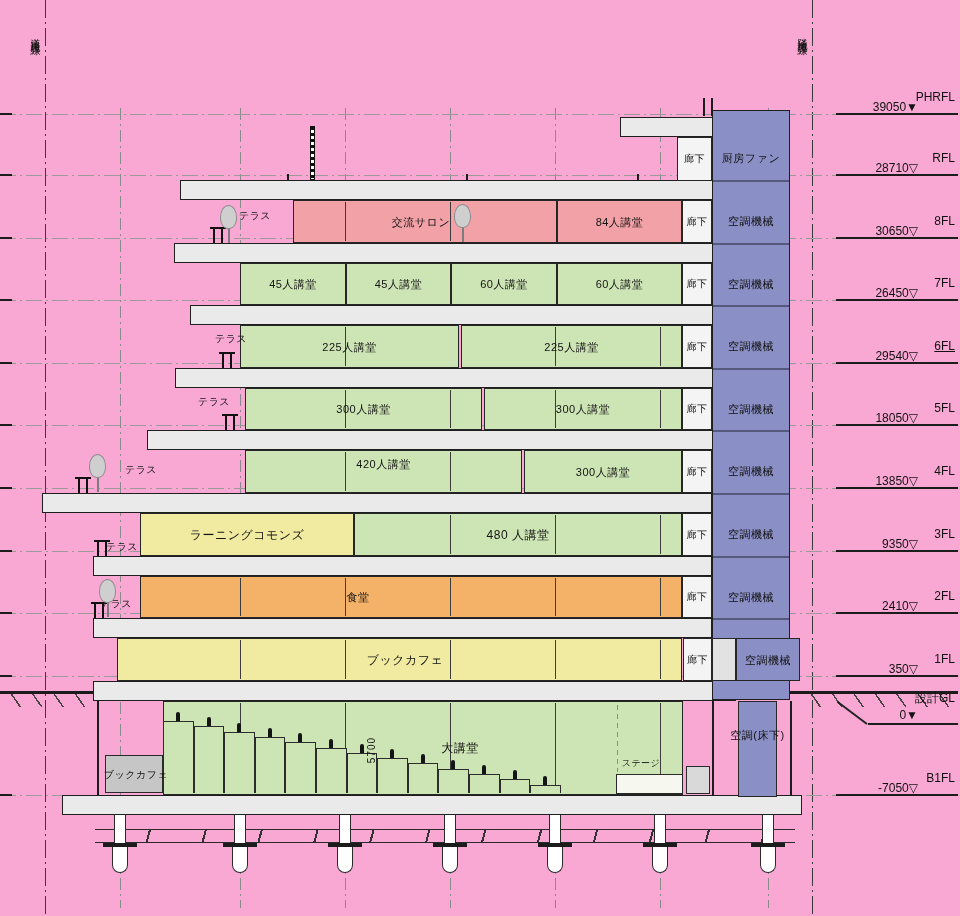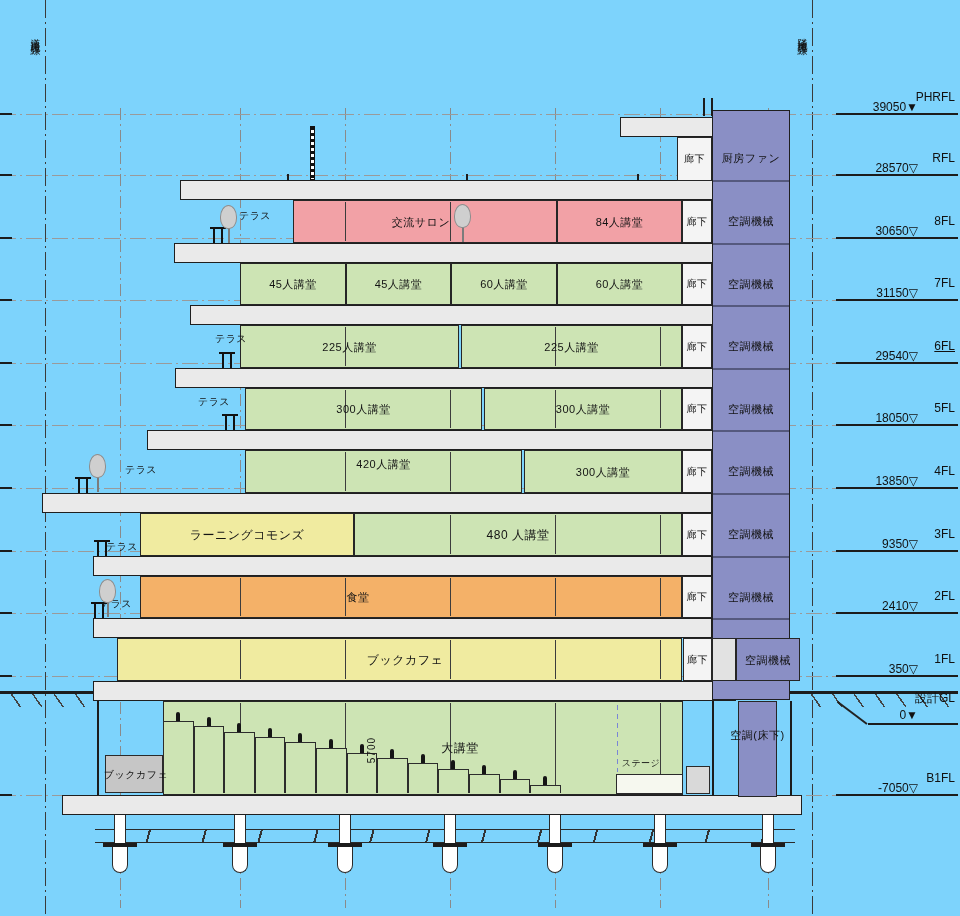--- a/index.html
+++ b/index.html
@@ -1,16 +1,16 @@
 <!DOCTYPE html>
 <html><head>
 <meta charset="utf-8">
 <style>
   html,body{margin:0;padding:0;background:#fff;}
-  #stage{position:relative;width:960px;height:916px;background:#7dd3fc;overflow:hidden;
+  #stage{position:relative;width:960px;height:916px;background:#f9a8d4;overflow:hidden;
          font-family:"Liberation Sans","DejaVu Sans",sans-serif;color:#111;}
   .abs{position:absolute;box-sizing:border-box;}
   .lbl{position:absolute;transform:translate(-50%,-50%);white-space:nowrap;color:#141414;
        font-size:11px;line-height:1;letter-spacing:0.5px;}
   .lbl.small{font-size:10px;}
   .lbl.vtext{transform:translate(-50%,-50%) rotate(-90deg);font-size:10px;letter-spacing:1px;}
   .lbl.bvert{writing-mode:vertical-rl;transform:translate(-50%,0);font-size:10px;letter-spacing:2px;}
   .room{position:absolute;border:1.5px solid #262626;}
   .slab{position:absolute;background:#EAEAEA;border:1.5px solid #1f1f1f;}
   .lvl-line{position:absolute;height:1px;left:0;width:958px;
@@ -58,31 +58,31 @@
     <div class="abs lbl bvert" style="left: 802px; top: 30px;">隣地境界線</div>
     <div class="abs lvl-line" style="top: 114px;"></div>
     <div class="abs dark" style="left: 836px; top: 113px; width: 122px; height: 2px;"></div>
     <div class="abs dark" style="left: 0px; top: 113px; width: 12px; height: 2px;"></div>
     <div class="abs lvlname" style="right: 5px; top: 90px; width: 120px;">PHRFL</div>
     <div class="abs lvlname" style="right: 42px; top: 100px; width: 130px;"><span>39050</span><span class="tri">▼</span></div>
     <div class="abs lvl-line" style="top: 175px;"></div>
     <div class="abs dark" style="left: 836px; top: 174px; width: 122px; height: 2px;"></div>
     <div class="abs dark" style="left: 0px; top: 174px; width: 12px; height: 2px;"></div>
     <div class="abs lvlname" style="right: 5px; top: 151px; width: 120px;">RFL</div>
-    <div class="abs lvlname" style="right: 42px; top: 161px; width: 130px;"><span>28570</span><span class="tri">▽</span></div>
+    <div class="abs lvlname" style="right: 42px; top: 161px; width: 130px;"><span>28710</span><span class="tri">▽</span></div>
     <div class="abs lvl-line" style="top: 238px;"></div>
     <div class="abs dark" style="left: 836px; top: 237px; width: 122px; height: 2px;"></div>
     <div class="abs dark" style="left: 0px; top: 237px; width: 12px; height: 2px;"></div>
     <div class="abs lvlname" style="right: 5px; top: 214px; width: 120px;">8FL</div>
     <div class="abs lvlname" style="right: 42px; top: 224px; width: 130px;"><span>30650</span><span class="tri">▽</span></div>
     <div class="abs lvl-line" style="top: 300px;"></div>
     <div class="abs dark" style="left: 836px; top: 299px; width: 122px; height: 2px;"></div>
     <div class="abs dark" style="left: 0px; top: 299px; width: 12px; height: 2px;"></div>
     <div class="abs lvlname" style="right: 5px; top: 276px; width: 120px;">7FL</div>
-    <div class="abs lvlname" style="right: 42px; top: 286px; width: 130px;"><span>31150</span><span class="tri">▽</span></div>
+    <div class="abs lvlname" style="right: 42px; top: 286px; width: 130px;"><span>26450</span><span class="tri">▽</span></div>
     <div class="abs lvl-line" style="top: 363px;"></div>
     <div class="abs dark" style="left: 836px; top: 362px; width: 122px; height: 2px;"></div>
     <div class="abs dark" style="left: 0px; top: 362px; width: 12px; height: 2px;"></div>
     <div class="abs lvlname" style="right: 5px; top: 339px; width: 120px; text-decoration: underline;">6FL</div>
     <div class="abs lvlname" style="right: 42px; top: 349px; width: 130px;"><span>29540</span><span class="tri">▽</span></div>
     <div class="abs lvl-line" style="top: 425px;"></div>
     <div class="abs dark" style="left: 836px; top: 424px; width: 122px; height: 2px;"></div>
     <div class="abs dark" style="left: 0px; top: 424px; width: 12px; height: 2px;"></div>
     <div class="abs lvlname" style="right: 5px; top: 401px; width: 120px;">5FL</div>
     <div class="abs lvlname" style="right: 42px; top: 411px; width: 130px;"><span>18050</span><span class="tri">▽</span></div>

